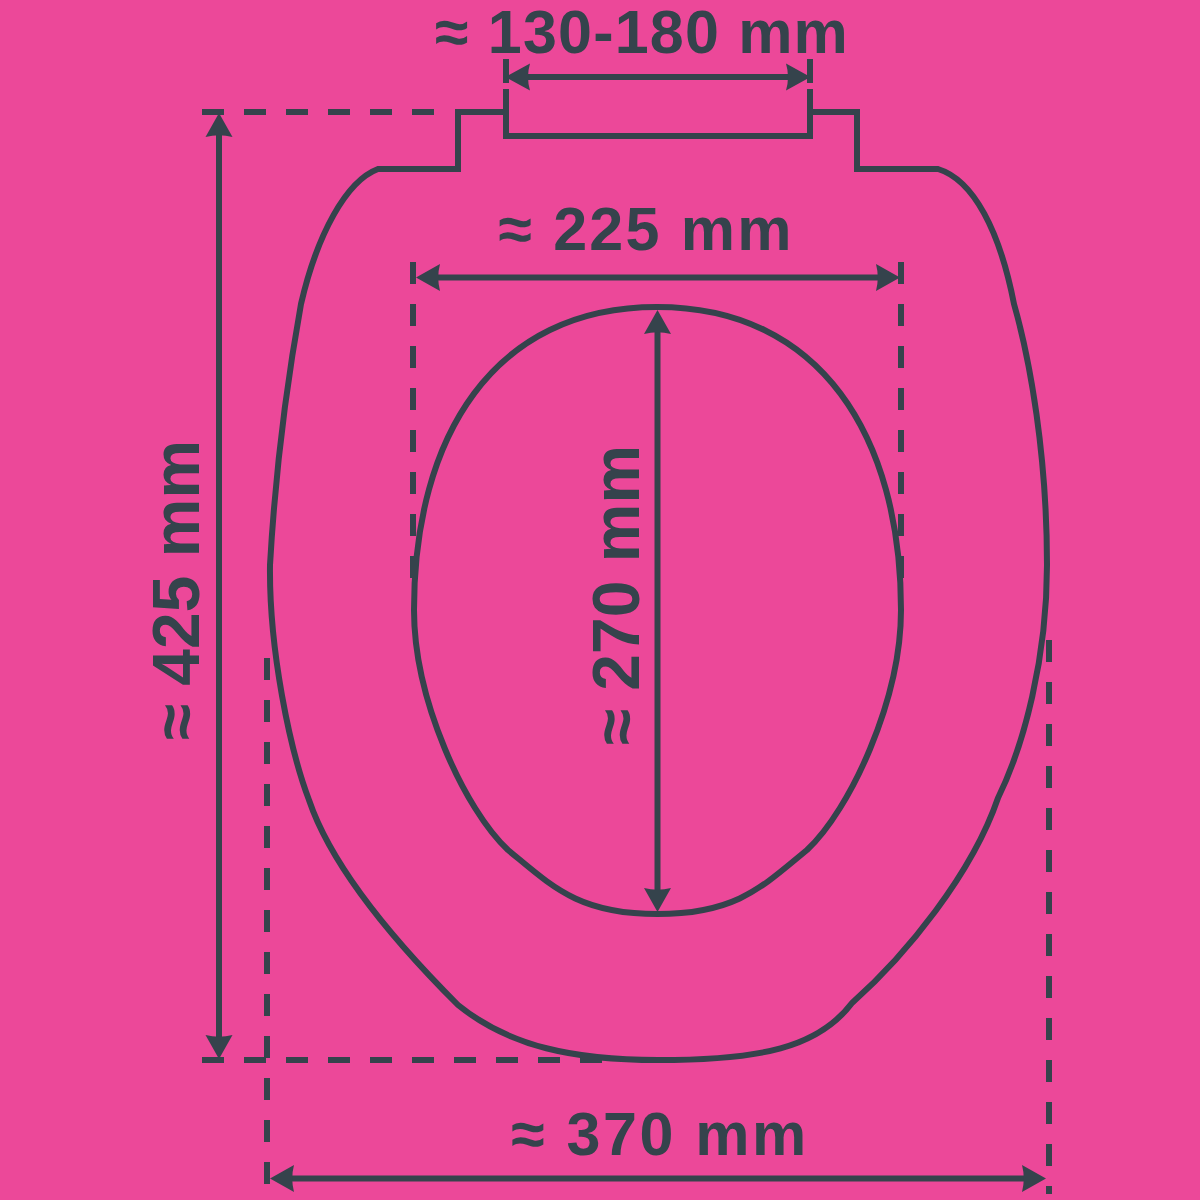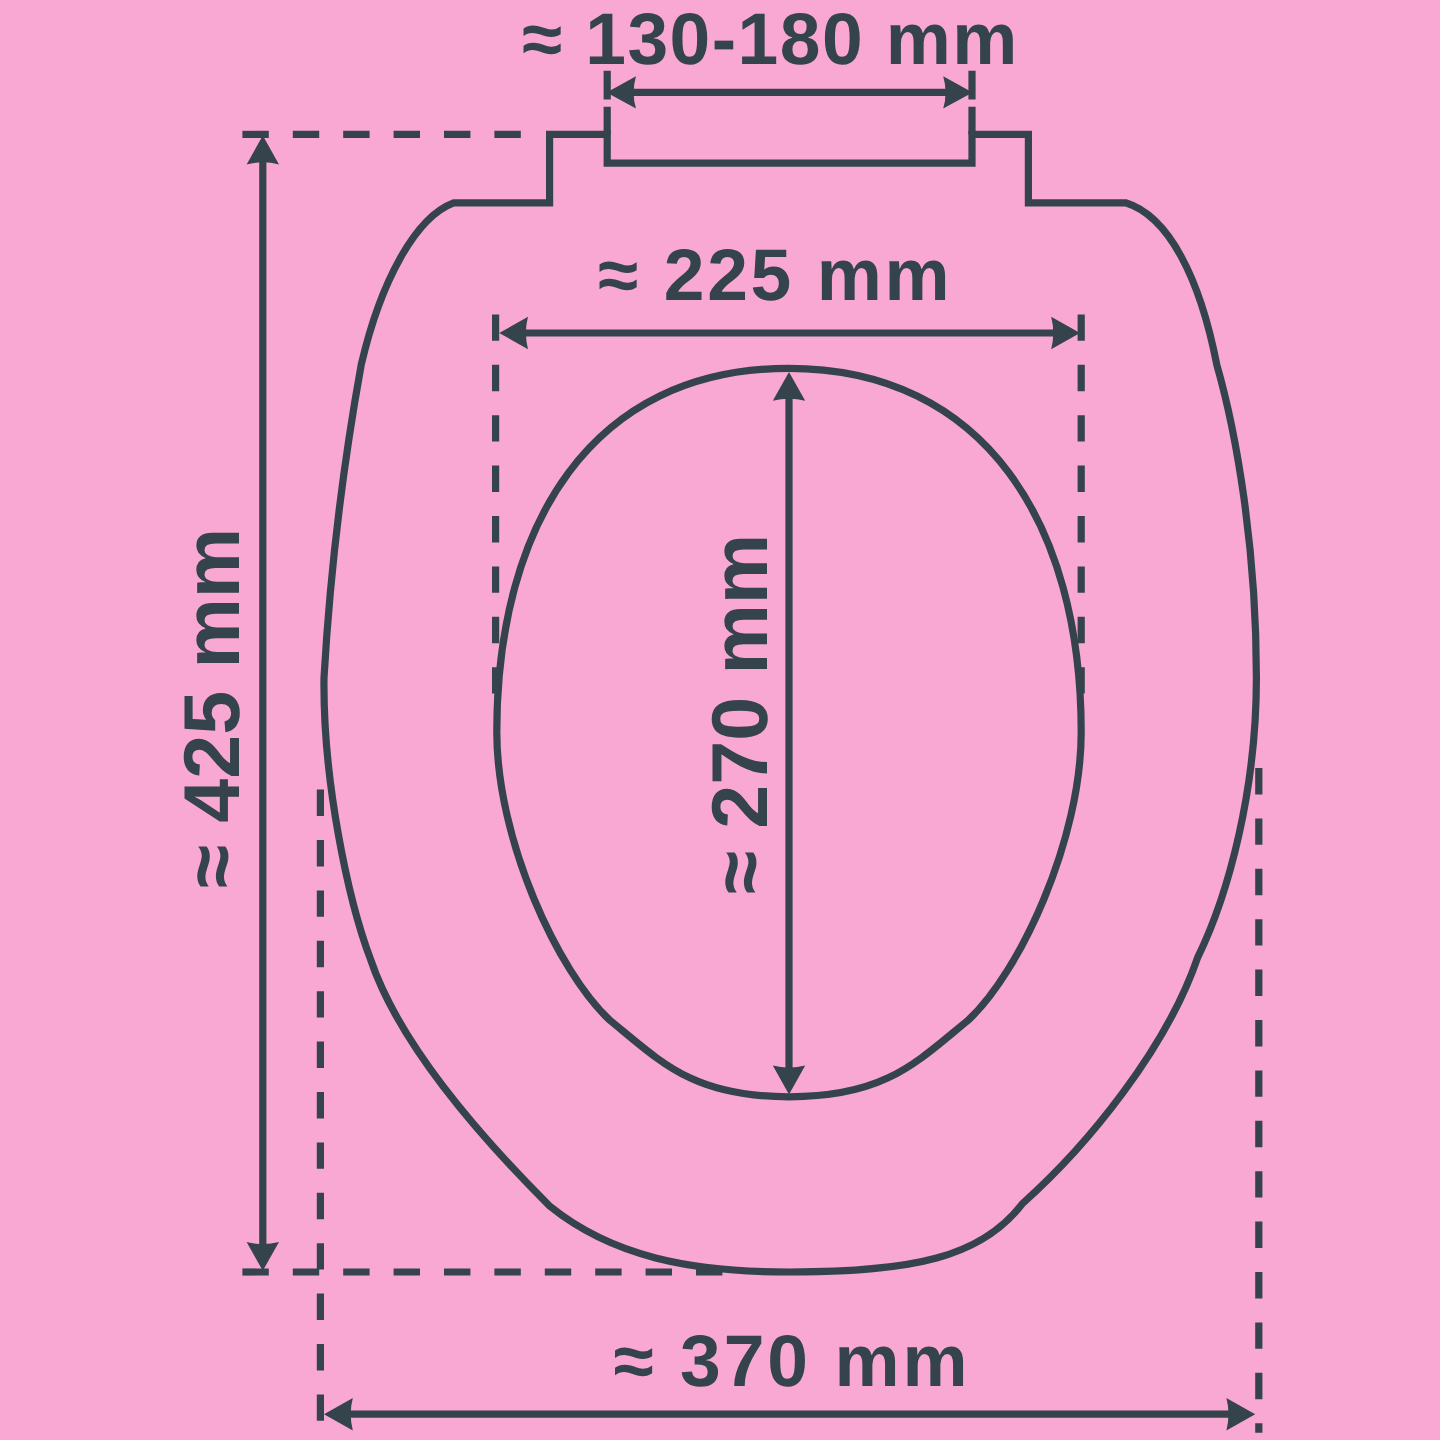--- a/index.html
+++ b/index.html
@@ -1,16 +1,16 @@
 <!DOCTYPE html>
 <html><head>
 <meta charset="utf-8">
 <style>
   html,body{margin:0;padding:0;background:#000;}
-  .wrap{width:1200px;height:1200px;background:#f9a8d4;}
+  .wrap{width:1200px;height:1200px;background:#ec4899;}
   text{font-family:"Liberation Sans",sans-serif;font-weight:bold;fill:#35434c;}
 </style>
 </head>
 <body>
 
 <div class="wrap">
 <svg width="1200" height="1200" viewBox="0 0 1200 1200">
   <g stroke="#35434c" stroke-width="6" fill="none">
 
     <path d="M458,169 L378,169 C346,181 317,235 301,304 C290,365 276,460 270,565 C269,650 290,750 309,800 C334,874 408,955 458,1005 C510,1047 575,1060 658,1060 C760,1060 818,1048 852,1003 C906,955 972,874 998,798 C1024,745 1047,658 1047,565 C1047,455 1030,360 1014,304 C1000,232 974,180 938,169 L857,169 L857,112 L810,112 L810,136 L506,136 L506,112 L458,112 Z"></path>

